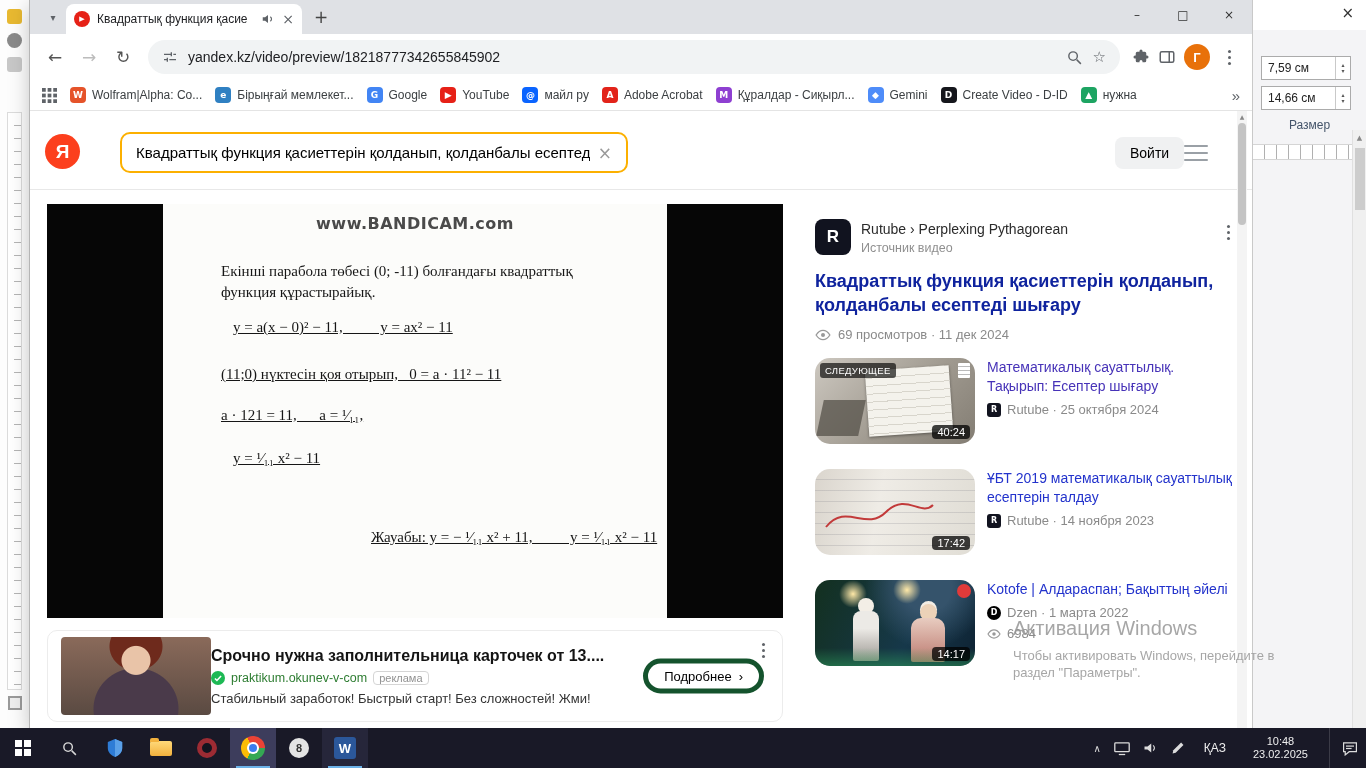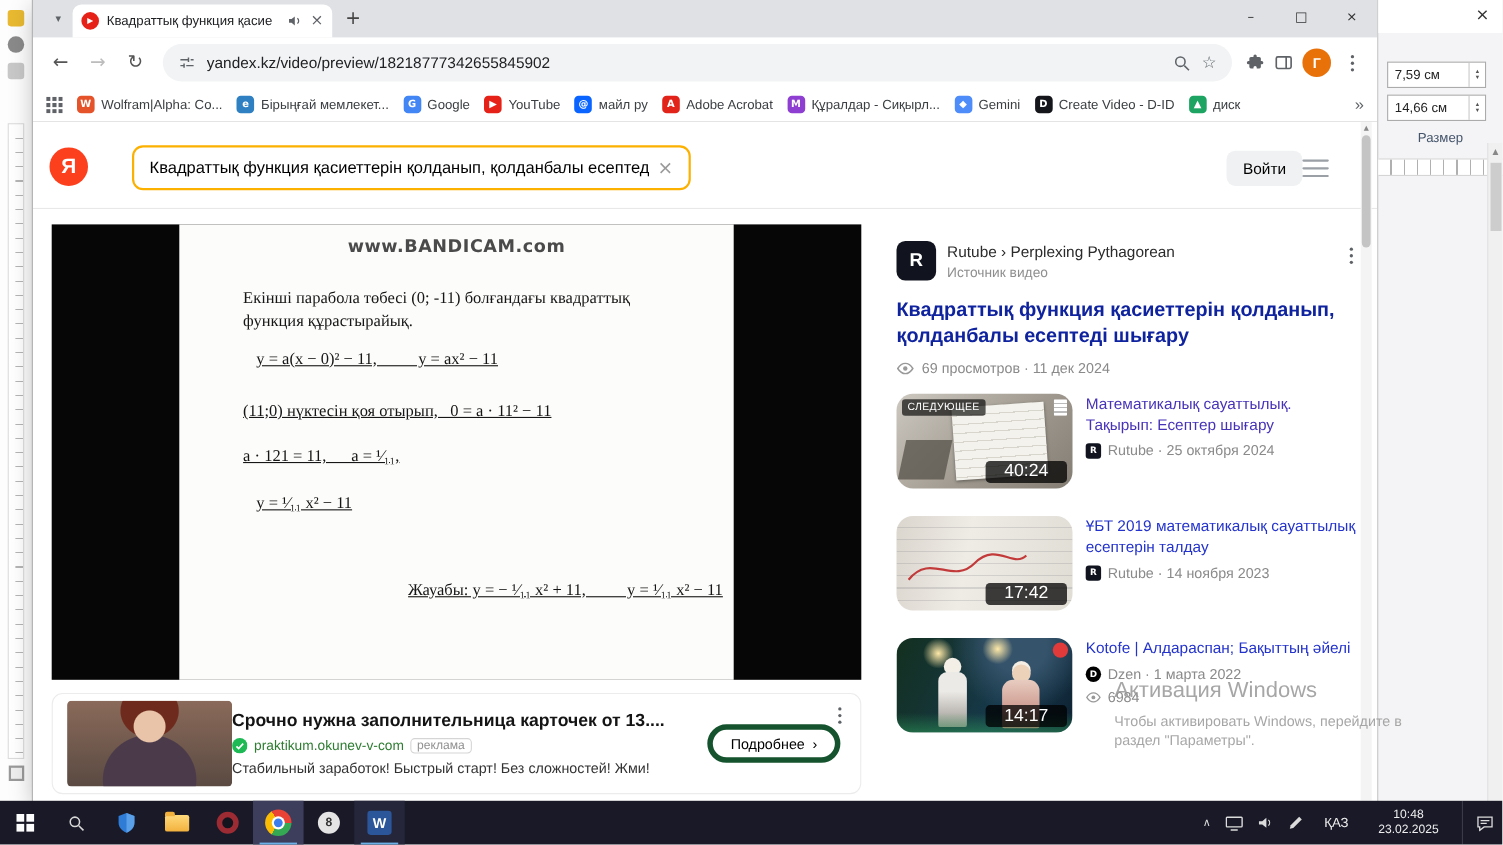--- a/index.html
+++ b/index.html
@@ -105,21 +105,21 @@
   .src-row { display:flex; align-items:flex-start; gap:10px; position:relative; padding-right:28px; }
   .src-avatar { width:36px; height:36px; flex:none; border-radius:8px; background:#11131f; color:#fff; font-weight:bold; font-size:17px; display:flex; align-items:center; justify-content:center; }
   .src-line1 { font-size:14px; color:#2b2b2b; padding-top:2px; }
   .src-line2 { font-size:12.5px; color:#8f8f8f; margin-top:4px; }
   .src-dots { position:absolute; right:0; top:2px; }
   .v-title { margin-top:14px; font-size:18px; font-weight:bold; line-height:24px; }
   .v-meta { margin-top:10px; display:flex; align-items:center; gap:7px; font-size:13px; color:#8a8a8a; }
   .related { margin-top:16px; }
   .rel-item { display:flex; gap:12px; margin-bottom:25px; }
   .rel-thumb { position:relative; width:160px; height:86px; border-radius:15px; overflow:hidden; flex:none; }
-  .rel-dur { position:absolute; right:5px; bottom:5px; background:rgba(0,0,0,.75); color:#fff; font-size:16px; padding:1px 17px; border-radius:4px; }
+  .rel-dur { position:absolute; right:5px; bottom:5px; background:rgba(0,0,0,.75); color:#fff; font-size:11px; padding:1px 5px; border-radius:4px; }
   .rel-badge { position:absolute; left:5px; top:5px; background:rgba(0,0,0,.65); color:#fff; font-size:9.5px; padding:2px 5px; border-radius:3px; letter-spacing:.3px; }
   .rel-body { min-width:0; }
   .rel-title { font-size:14px; line-height:19px; }
   .rel-src, .rel-views { margin-top:6px; display:flex; align-items:center; gap: 6px; font-size:13px; color:#8a8a8a; }
   .mini-ic { width:14px; height:14px; flex:none; border-radius:3px; background:#11131f; color:#fff; font-size:8px; font-weight:bold; display:flex; align-items:center; justify-content:center; font-family:"DejaVu Sans",sans-serif; }
   .mini-ic.dzen { border-radius:50%; background:#000; }
 
   .t1 { background:linear-gradient(135deg,#cdc8c0 0%, #a09a90 55%, #837d73 100%); }
   .t1 .paper { position:absolute; left:52px; top:10px; width:84px; height:66px; background:#f4f2ec; transform:rotate(-4deg); box-shadow:0 1px 3px rgba(0,0,0,.4);
     background-image:repeating-linear-gradient(to bottom, transparent 0 7px, #d8d5cc 7px 8px); }
@@ -290,21 +290,21 @@
       <div class="bm">
           <span class="bm-fav" style="background: rgb(78, 140, 249);">◆</span>
           <span>Gemini</span>
         </div>
       <div class="bm">
           <span class="bm-fav" style="background: rgb(21, 22, 28);">D</span>
           <span>Create Video - D-ID</span>
         </div>
       <div class="bm">
           <span class="bm-fav" style="background: rgb(29, 164, 98);">▲</span>
-          <span>диск</span>
+          <span>нужна</span>
         </div>
       <span class="bm-overflow">»</span>
     </div>
 
     <div class="page">
       <div class="ylogo">Я</div>
       <div class="ysearch" style="border-color: rgb(252, 176, 0);">
         <span class="ysearch-text">Квадраттық функция қасиеттерін қолданып, қолданбалы есептед…</span>
         <span class="yclear">×</span>
       </div>

